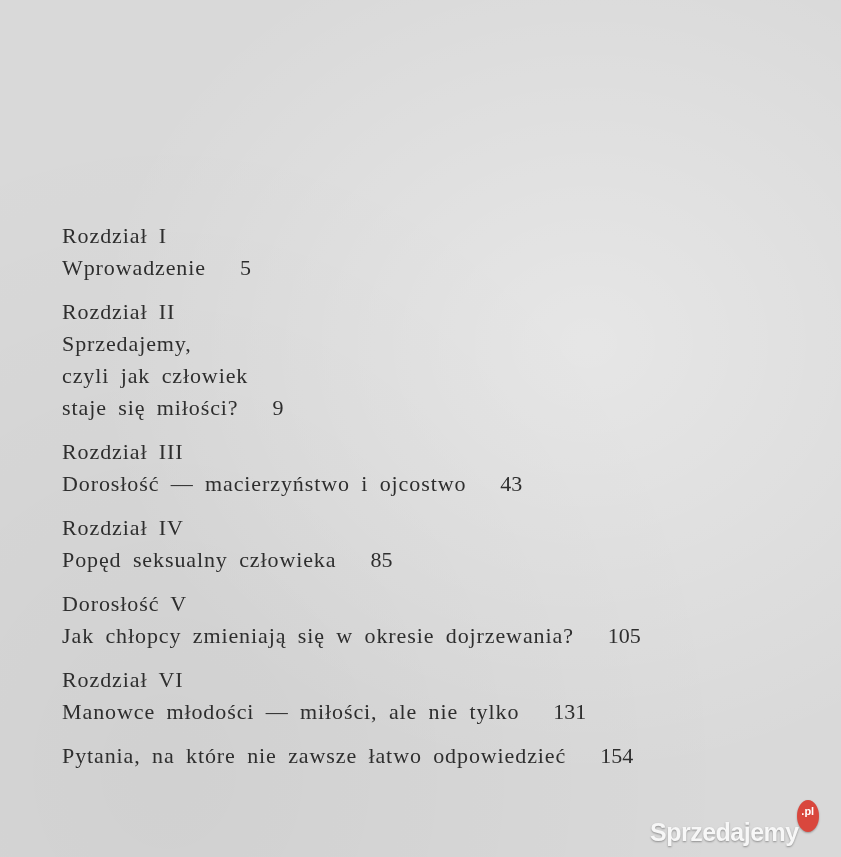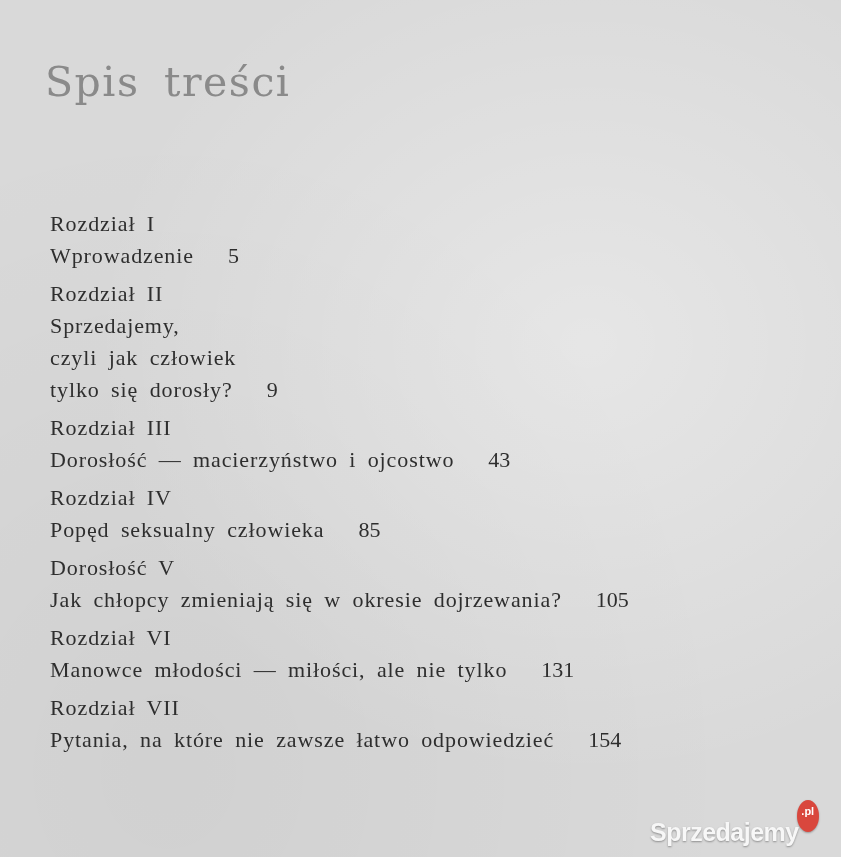--- a/index.html
+++ b/index.html
@@ -41,21 +41,21 @@
       top: 208px;
       margin: 0;
       padding: 0;
       list-style: none;
       font-family: "Liberation Serif", serif;
       font-size: 22px;
       color: #2e2e2e;
       letter-spacing: 0.9px;
       word-spacing: 5px;
     }
-    .entry { margin: 0; padding: 0; }
+    .entry { margin: 12px; padding: 0; }
     .line {
       display: block;
       height: 32px;
       line-height: 32px;
       white-space: nowrap;
     }
     .entry + .entry { margin-top: 6px; }
     .page-num {
       display: inline-block;
       margin-left: 34px;
@@ -90,35 +90,34 @@
       text-align: center;
       margin-left: -2px;
       box-shadow: 0 1px 2px rgba(0,0,0,0.3);
     }
   </style>
 </head>
 <body>
 
 <div class="page">
 
-  <h1 class="title">Spis treści</h1>
 
   <ul class="toc">
     <li class="entry">
       <span class="line">Rozdział I</span>
       <span class="line">
         <span>Wprowadzenie</span><span class="page-num">5</span>
       </span>
     </li>
     <li class="entry">
       <span class="line">Rozdział II</span>
       <span class="line">Sprzedajemy,</span>
       <span class="line">czyli jak człowiek</span>
       <span class="line">
-        <span>tylko się dorosły?</span><span class="page-num">9</span>
+        <span>staje się miłości?</span><span class="page-num">9</span>
       </span>
     </li>
     <li class="entry">
       <span class="line">Rozdział III</span>
       <span class="line">
         <span>Dorosłość — macierzyństwo i ojcostwo</span><span class="page-num">43</span>
       </span>
     </li>
     <li class="entry">
       <span class="line">Rozdział IV</span>
@@ -132,21 +131,20 @@
         <span>Jak chłopcy zmieniają się w okresie dojrzewania?</span><span class="page-num">105</span>
       </span>
     </li>
     <li class="entry">
       <span class="line">Rozdział VI</span>
       <span class="line">
         <span>Manowce młodości — miłości, ale nie tylko</span><span class="page-num">131</span>
       </span>
     </li>
     <li class="entry">
-      <span class="line">Rozdział VII</span>
       <span class="line">
         <span>Pytania, na które nie zawsze łatwo odpowiedzieć</span><span class="page-num">154</span>
       </span>
     </li>
   </ul>
 
   <div class="watermark">
     <span class="wm-text">Sprzedajemy</span>
     <span class="wm-badge">.pl</span>
   </div>

